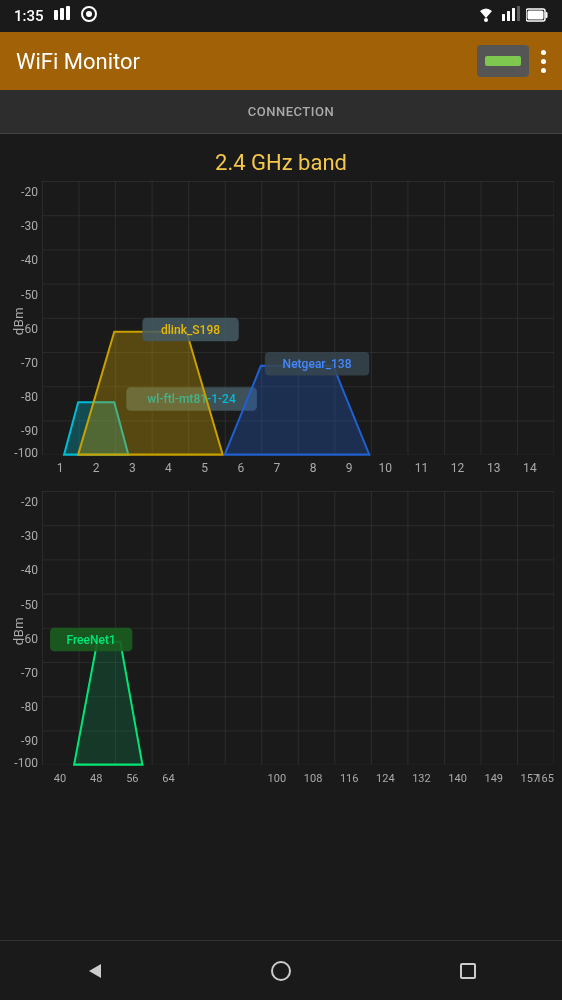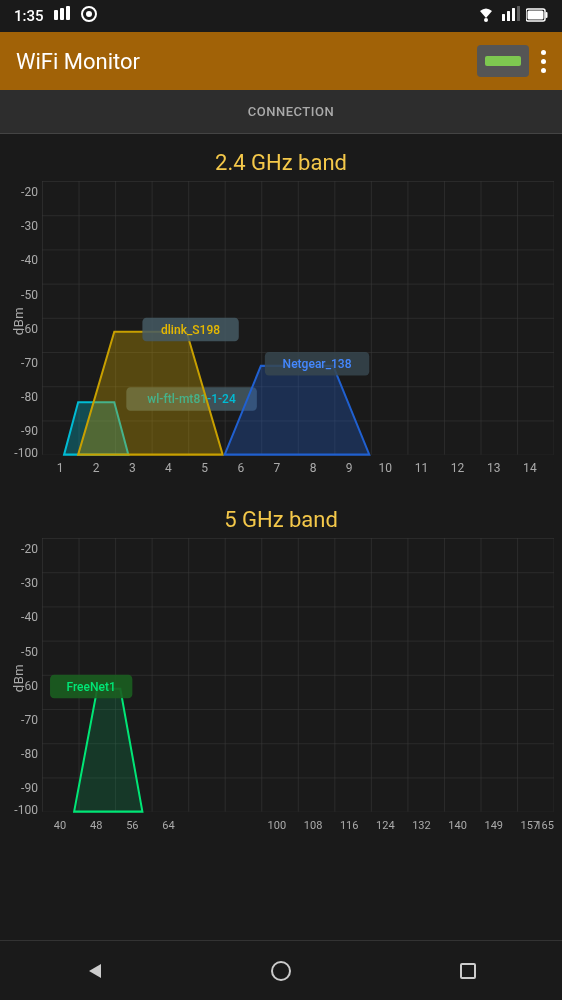--- a/index.html
+++ b/index.html
@@ -272,21 +272,20 @@
       <text x="342" y="272" text-anchor="middle" fill="#aaa" font-size="12">10</text>
       <text x="378" y="272" text-anchor="middle" fill="#aaa" font-size="12">11</text>
       <text x="414" y="272" text-anchor="middle" fill="#aaa" font-size="12">12</text>
       <text x="450" y="272" text-anchor="middle" fill="#aaa" font-size="12">13</text>
       <text x="486" y="272" text-anchor="middle" fill="#aaa" font-size="12">14</text>
     </svg>
   </div>
 </div>
 
 <div class="chart-section">
-  <div class="band-title">5 GHz band</div>
   <div style="display:flex; height:310px; padding: 0 8px 0 42px; position:relative;">
     <div style="position:absolute; left:4px; top:45%; transform:translateY(-50%) rotate(-90deg); font-size:13px; color:#aaa; letter-spacing:0.5px;">dBm</div>
     <svg width="100%" height="100%" viewBox="0 0 510 290" preserveAspectRatio="none" style="overflow:visible;">
       <defs>
         <pattern id="grid5" width="36.4" height="32" patternUnits="userSpaceOnUse">
           <path d="M 36.4 0 L 0 0 0 32" fill="none" stroke="#3a3a3a" stroke-width="1"></path>
         </pattern>
       </defs>
       <rect width="510" height="256" fill="url(#grid5)"></rect>
 

